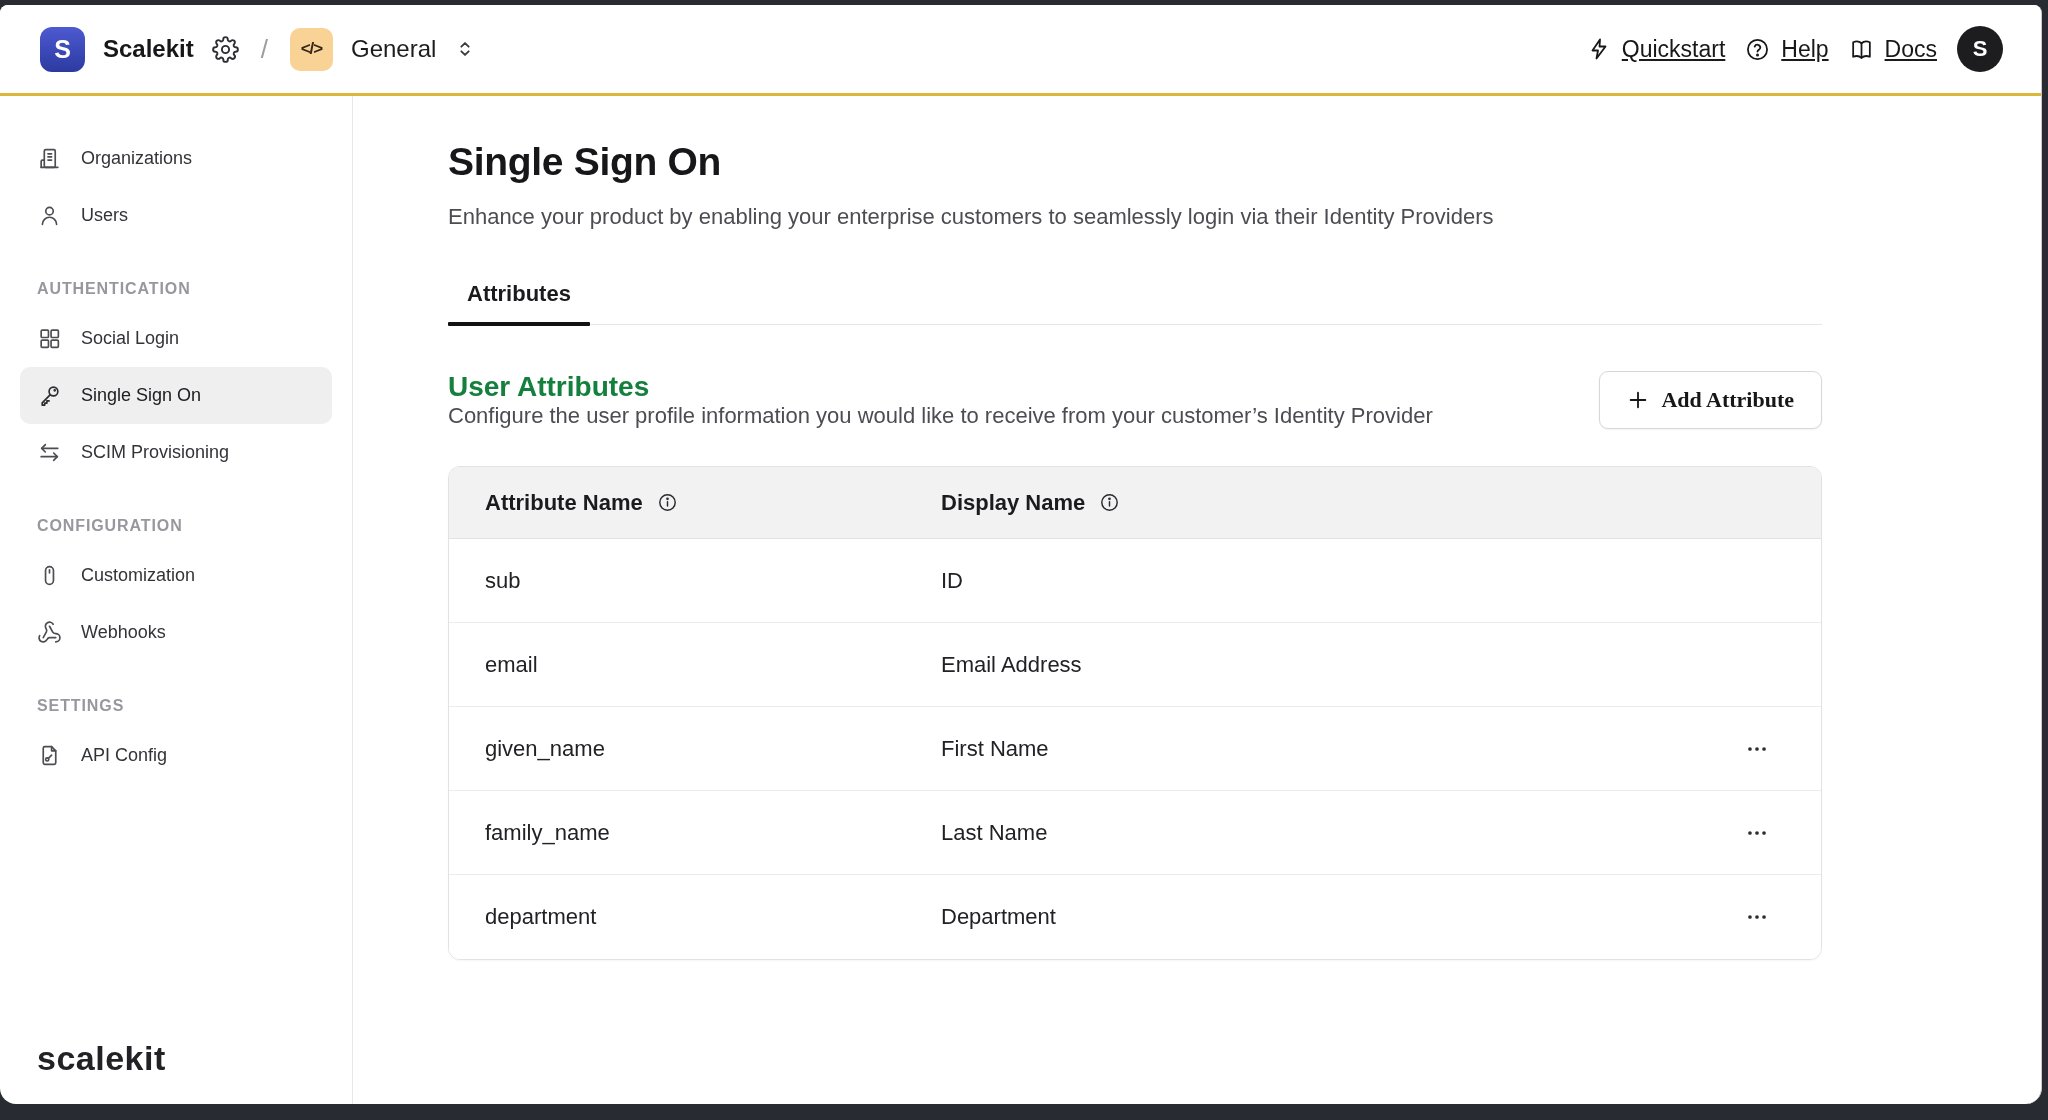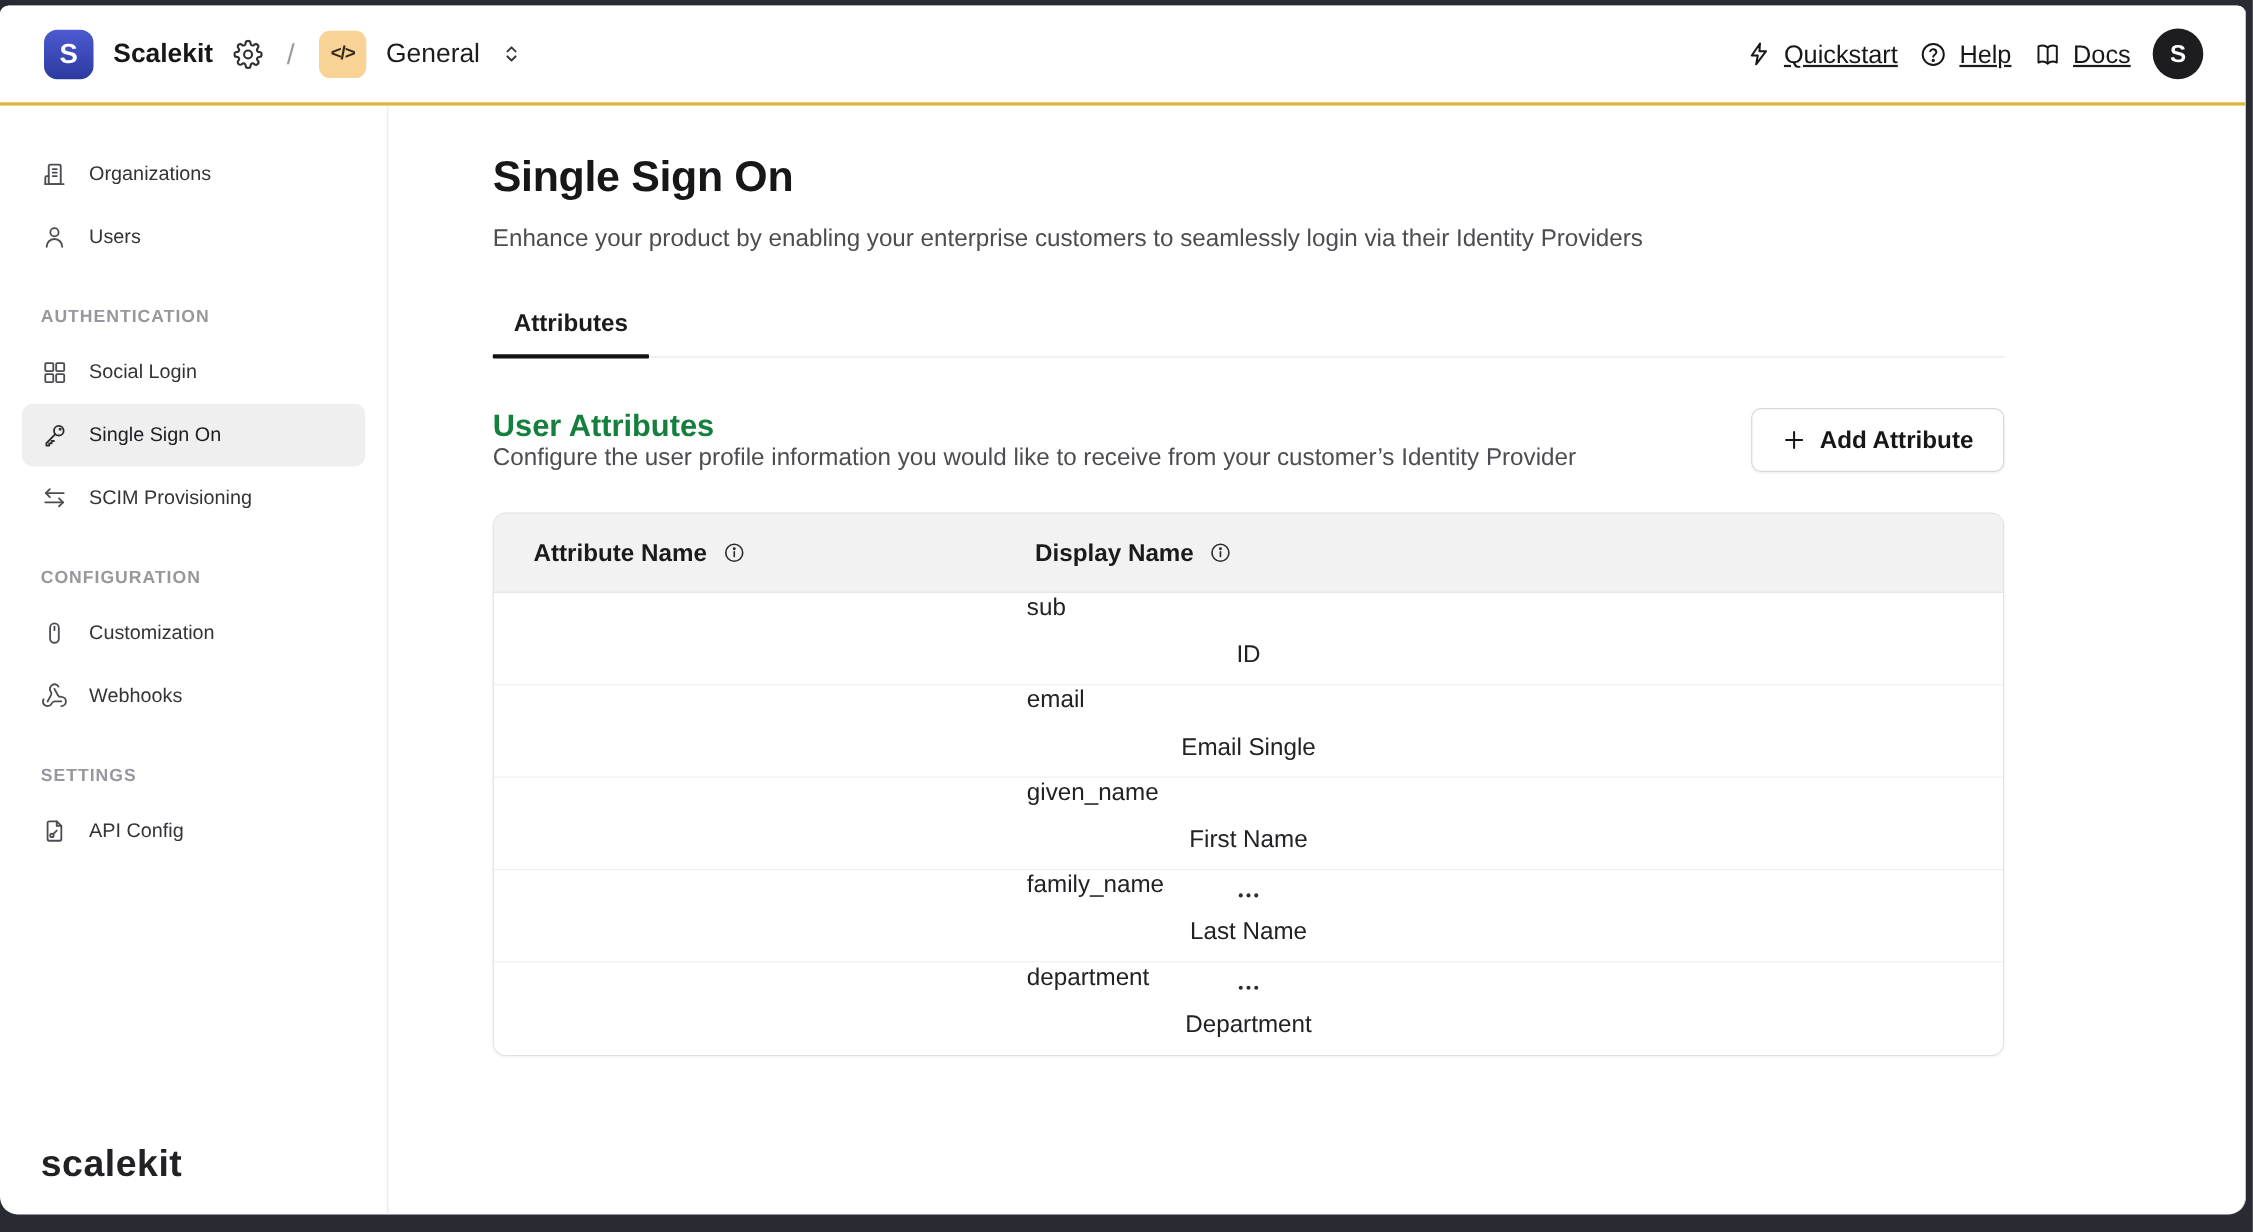--- a/index.html
+++ b/index.html
@@ -92,34 +92,34 @@
   }
   .section-head { margin-top:46px; display:flex; justify-content:space-between; align-items:flex-start; }
   .section-heading { font-size:28px; font-weight:600; color:#15803d; }
   .section-desc { font-size:22px; color:#4c4c52; }
   .btn {
     display:flex; align-items:center; gap:12px;
     padding:15px 27px; background:#fff;
     border:1px solid #d7d7da; border-radius:9px;
     font-size:22px; font-weight:600; color:#17171a;
     cursor:pointer; box-shadow:0 1px 2px rgba(0,0,0,0.05);
-    font-family:Liberation Sans, sans-serif;
+    font-family:Liberation Serif, serif;
   }
   
   .table {
     margin-top:37px; border:1px solid #e2e2e5; border-radius:12px;
     overflow:hidden; box-shadow:0 1px 2px rgba(0,0,0,0.04);
   }
   .trow { display:flex; align-items:center;gap:17px; }
   .thead {
     background:#f2f2f3; height:72px;
     font-size:22px; font-weight:600; color:#1b1b1e;
     border-bottom:1px solid #e2e2e5;
   }
-  .tbody-row { height:84px; font-size:22px; color:#222226; border-bottom:1px solid #ececee; background:#fff;flex-direction:column; }
+  .tbody-row { height:84px; font-size:22px; color:#222226; border-bottom:1px solid #ececee; background:#fff; }
   .tbody-row:last-child { border-bottom:none; }
   .col1 { width:475px; padding-left:36px; display:flex; align-items:center; gap:10px; }
   .col2 { flex:1; display:flex; align-items:center; gap:10px; }
   .col3 { width:128px; display:flex; justify-content:center; }
   .info-icn { display:flex; align-items:center; color:#2c2c30; margin-left:4px; }
   .dots-btn {
     border:none; background:transparent; cursor:pointer;
     display:flex; align-items:center; padding:8px;
   }
 </style>
@@ -332,21 +332,21 @@
                 <span>ID</span>
               </div>
             <div class="col3"></div>
           </div>
 
           <div class="trow tbody-row">
             <div class="col1">
                 <span>email</span>
               </div>
             <div class="col2">
-                <span>Email Single</span>
+                <span>Email Address</span>
               </div>
             <div class="col3"></div>
           </div>
 
           <div class="trow tbody-row">
             <div class="col1">
                 <span>given_name</span>
               </div>
             <div class="col2">
                 <span>First Name</span>

